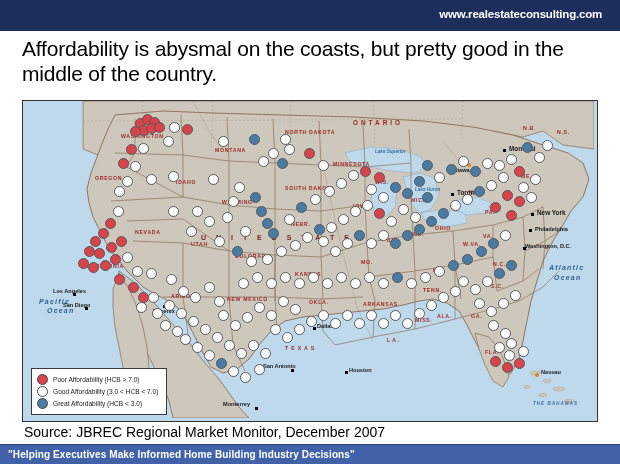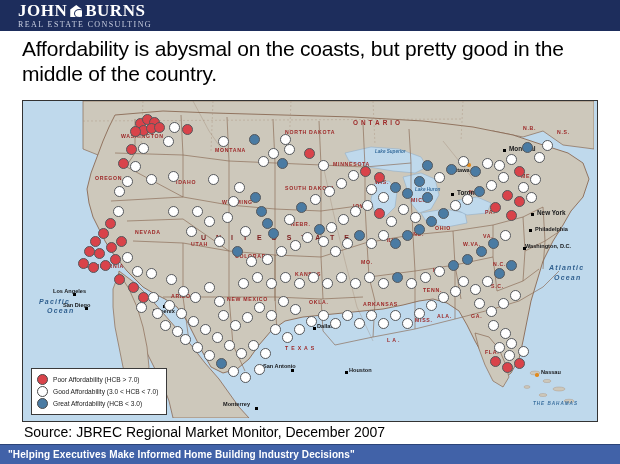--- a/index.html
+++ b/index.html
@@ -104,26 +104,21 @@
   #tagline span{
     position:absolute;left:8px;top:4px;
     font-size:10px;font-weight:bold;color:#ffffff;
     letter-spacing:.1px;white-space:nowrap;
   }
 </style>
 </head>
 <body>
 
 <div id="header">
-  <div id="logo-wrap">
-    <div id="logo-main">
-      <span>JOHN</span><span id="logo-mark"><span class="house"></span><span class="swoosh"></span></span><span>BURNS</span>
-    </div>
-    <div id="logo-sub">REAL ESTATE CONSULTING</div>
-  </div>
+  <div id="site-url">www.realestateconsulting.com</div>
 </div>
 
 <div id="title">Affordability is abysmal on the coasts, but pretty good in the middle of the country.</div>
 
 <div id="map">
 
   <svg id="map-svg" width="571" height="317" viewBox="0 0 571 317">
     <defs>
       <clipPath id="frameclip">
           <rect x="0" y="0" width="571" height="317"></rect>

